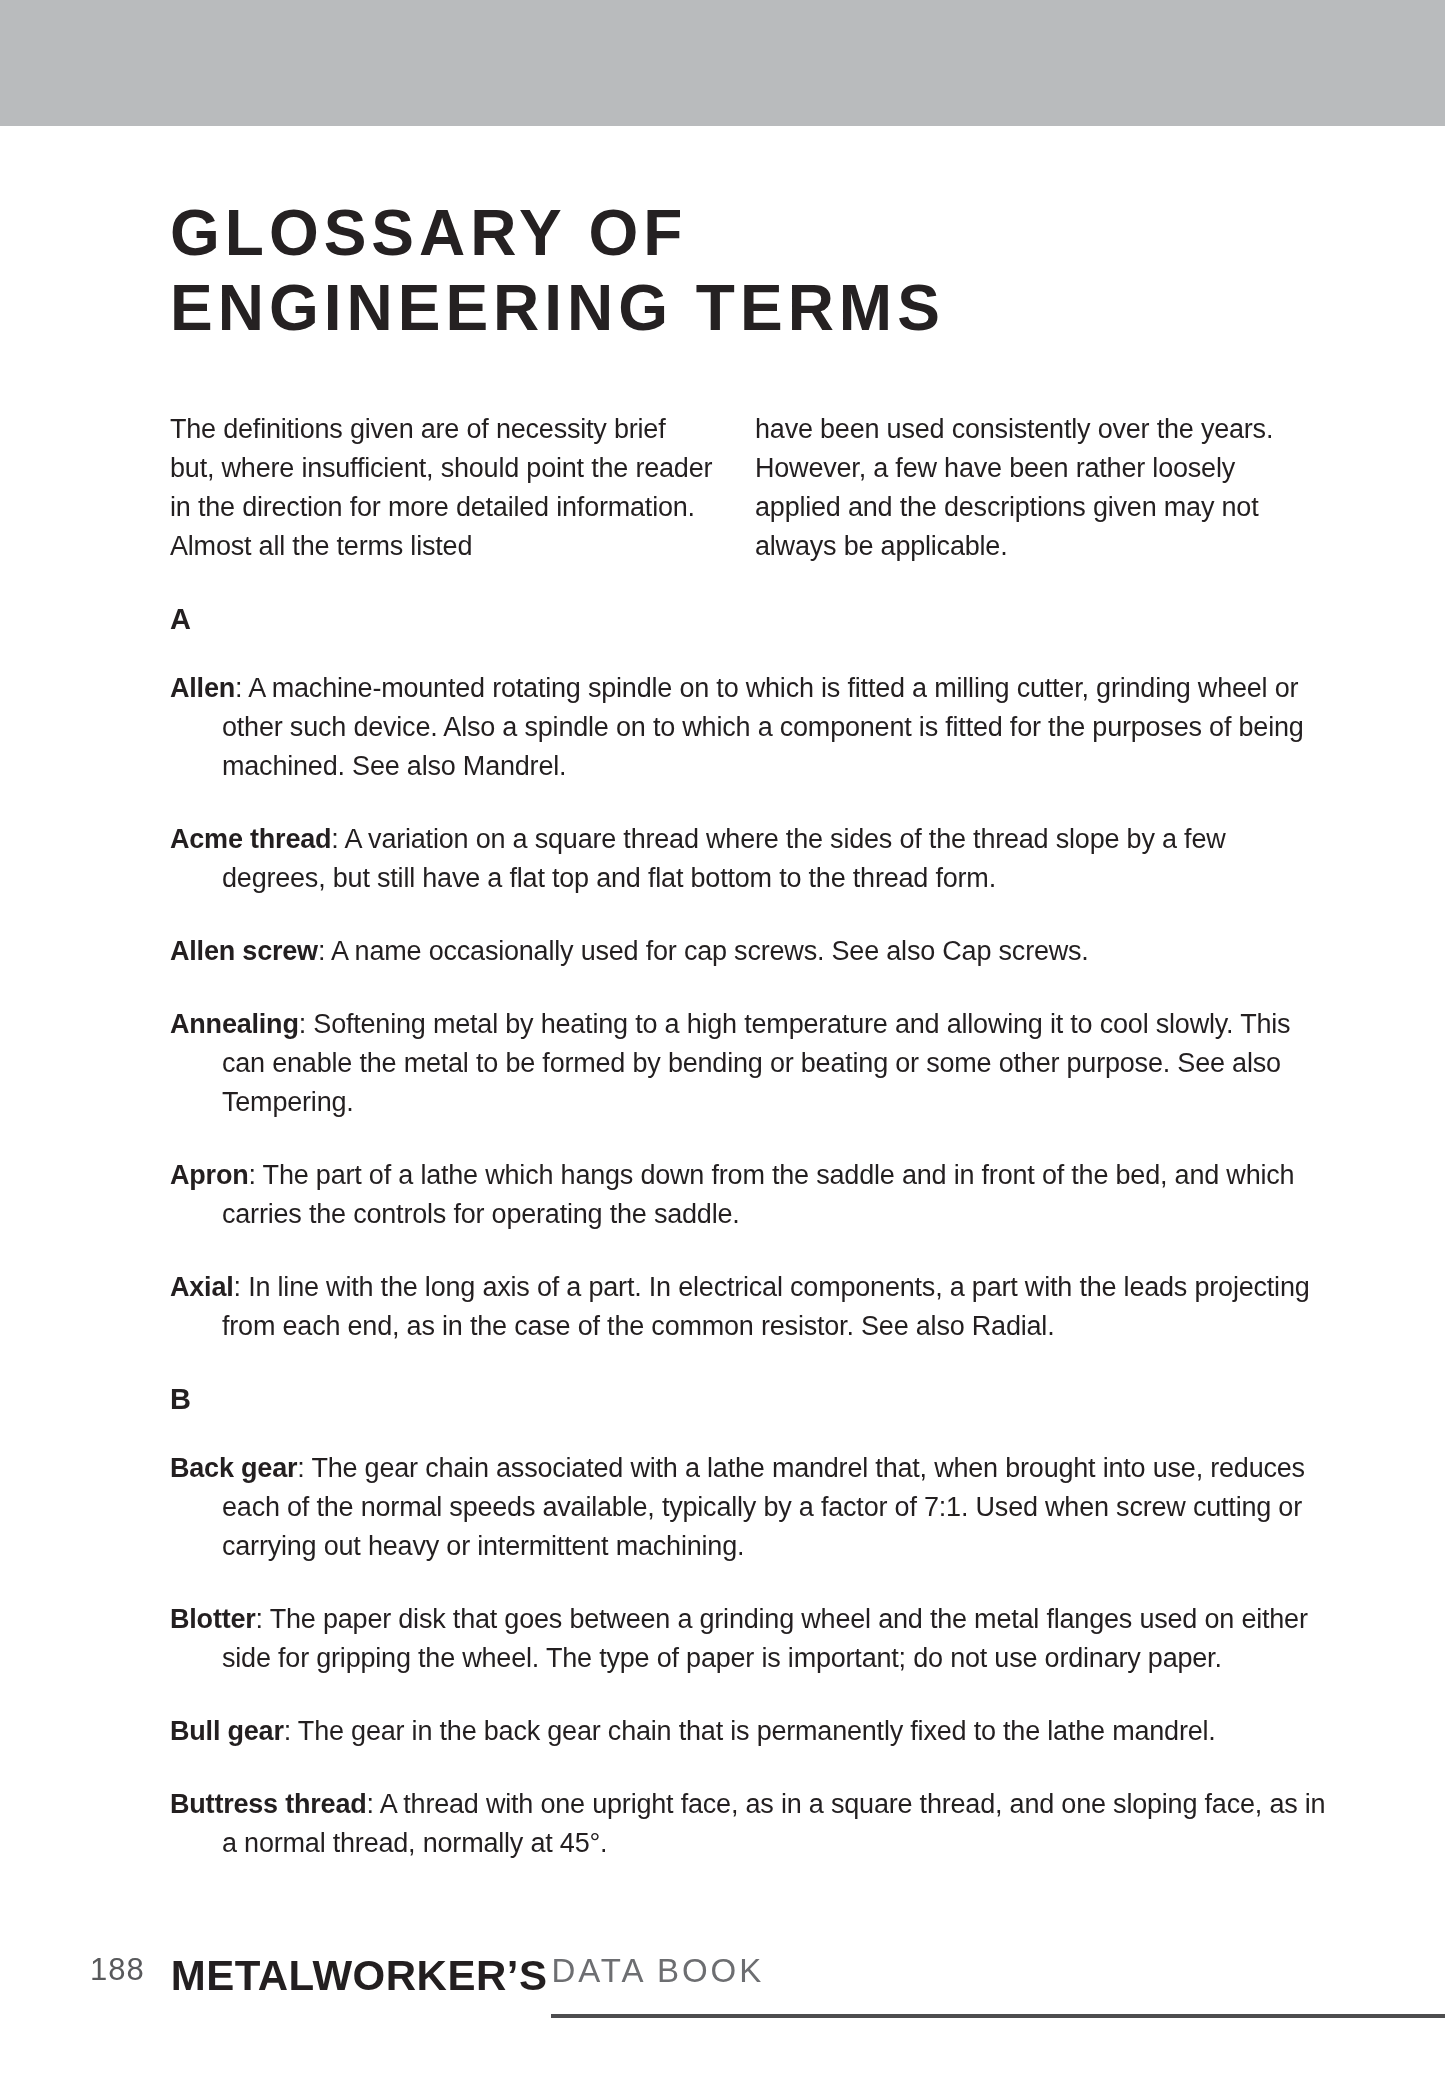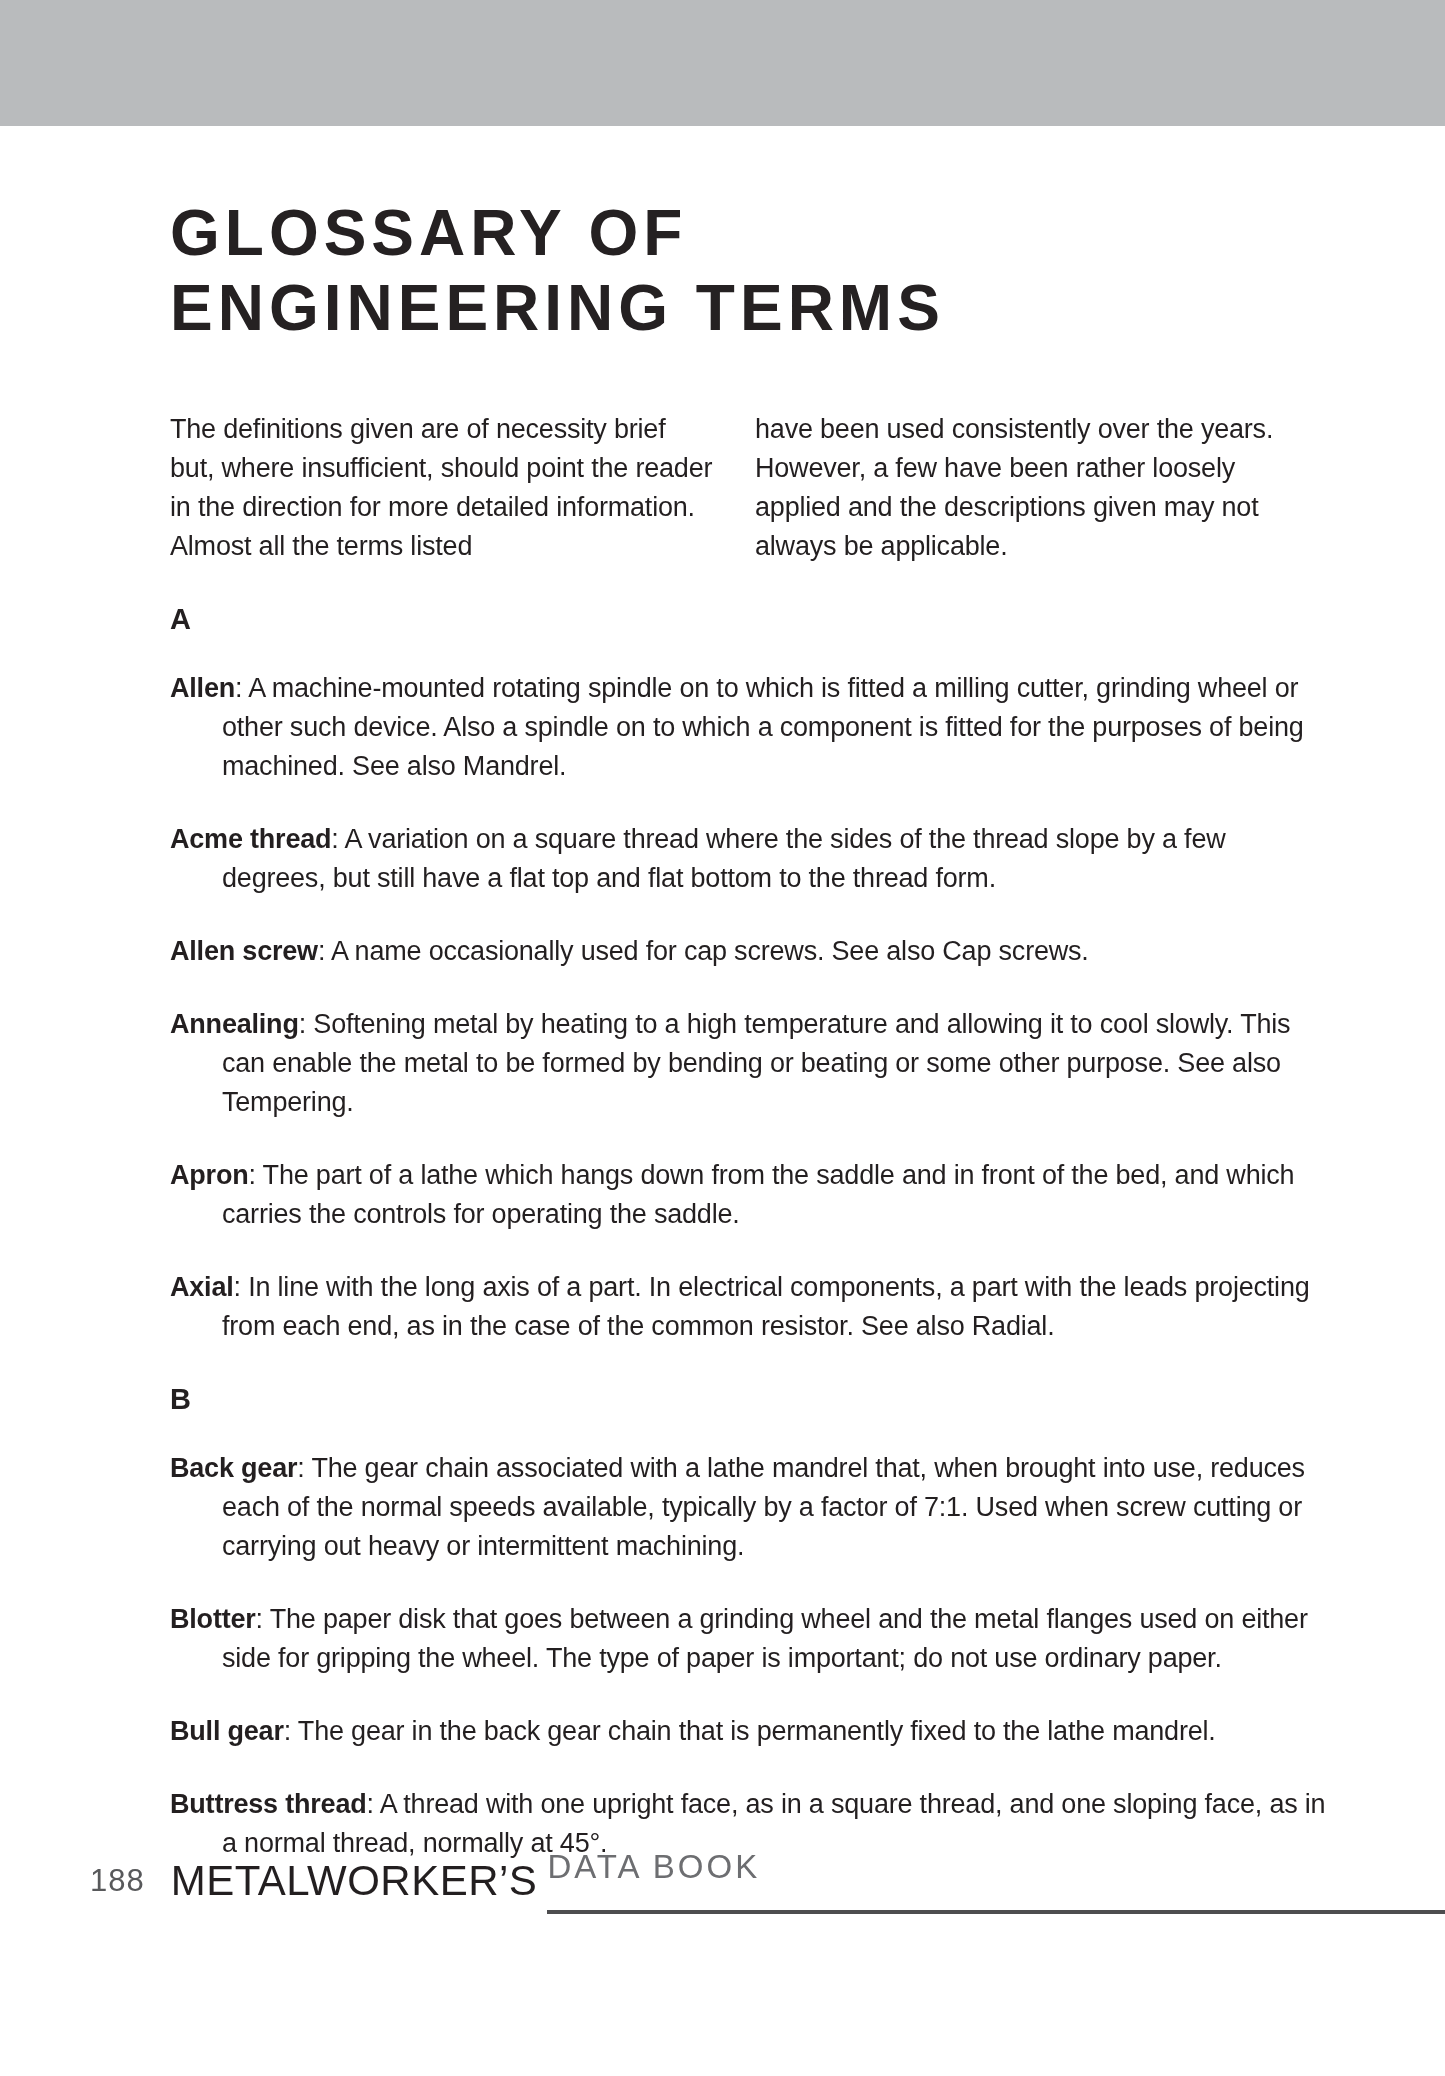--- a/index.html
+++ b/index.html
@@ -56,37 +56,37 @@
     margin: 0 0 34px 0;
     padding-left: 52px;
     text-indent: -52px;
     max-width: 1160px;
   }
   .term { font-weight: 700; }
   .footer {
     position: absolute;
     left: 90px;
     right: 0;
-    top: 1848px;
+    top: 1952px;
     display: flex;
-    align-items: center;
+    align-items: flex-start;
   }
   .pagenum {
     font-size: 31px;
     color: #58595b;
     letter-spacing: 1px;
     margin-right: 26px;
     flex: 0 0 auto;
   }
   .book-title {
     font-size: 42px;
-    font-weight: 400;
+    font-weight: 700;
     letter-spacing: 0.5px;
     color: #231f20;
-    margin-right: 10px;
+    margin-right: 4px;
     flex: 0 0 auto;
   }
   .book-sub {
     flex: 1 1 auto;
     border-bottom: 4px solid #4d4d4f;
     padding-bottom: 24px;
   }
   .book-sub-label {
     font-size: 33px;
     font-weight: 400;

